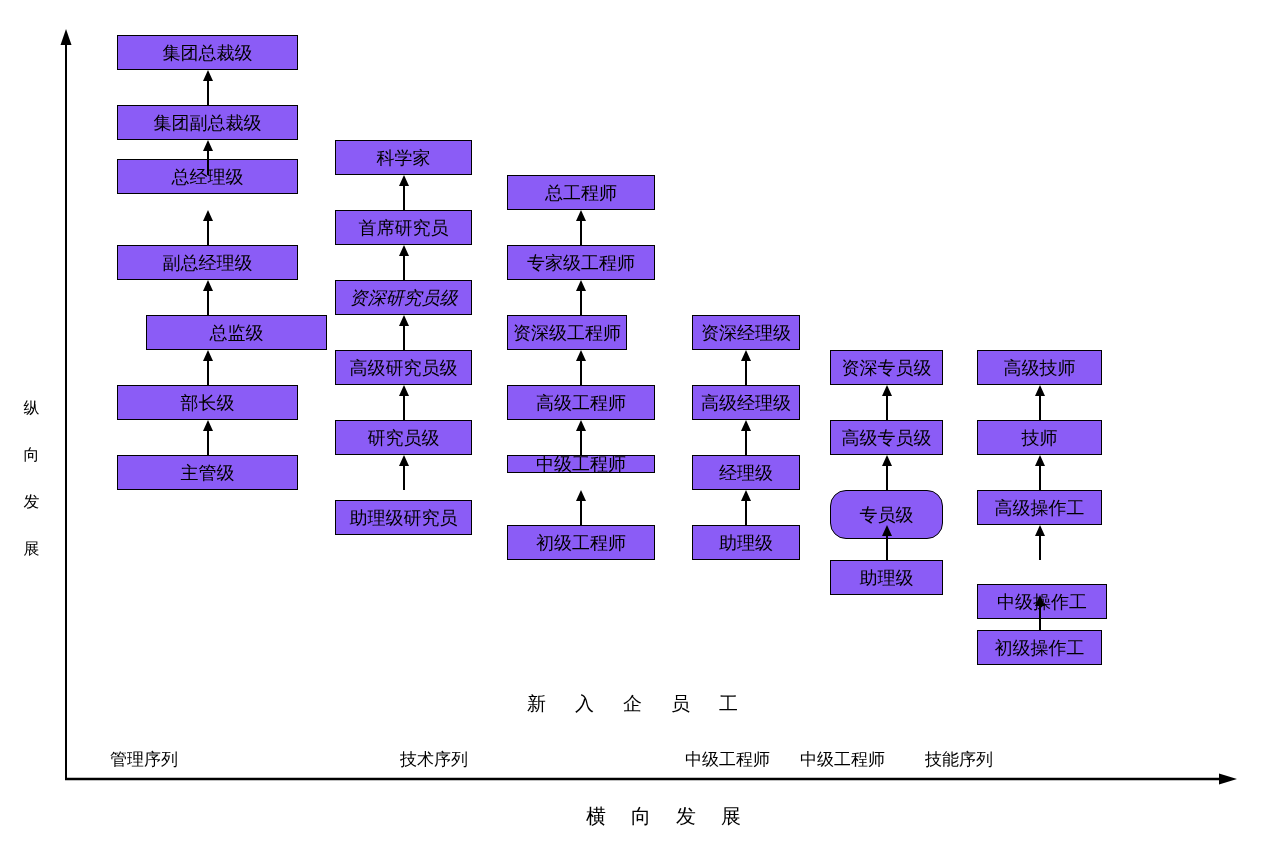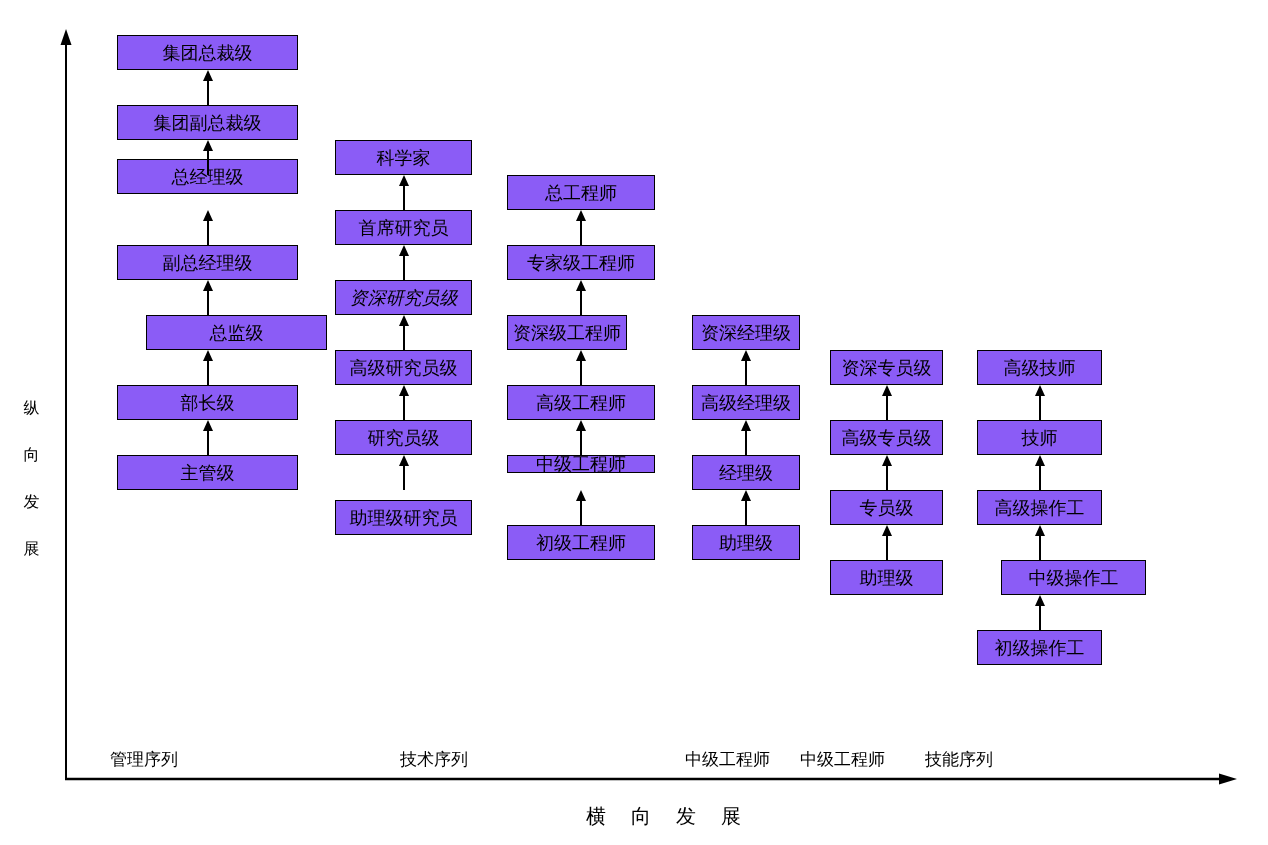--- a/index.html
+++ b/index.html
@@ -48,20 +48,21 @@
 
   <svg id="axes" viewBox="0 0 1268 845">
     <line x1="66" y1="42" x2="66" y2="780" stroke="#000" stroke-width="2"></line>
     <polygon points="66,29 60.5,45 71.5,45" fill="#000"></polygon>
     <line x1="65" y1="779" x2="1222" y2="779" stroke="#000" stroke-width="2.5"></line>
     <polygon points="1237,779 1219,773.5 1219,784.5" fill="#000"></polygon>
   </svg>
 
   <div class="v-label">纵向发展</div>
 
+  <div class="new-emp">新入企员工</div>
 
   <div class="x-axis-label">横向发展</div>
 
   <div id="generated">
       <div class="ladder-box" style="left: 117px; top: 35px; width: 181px; height: 35px;">集团总裁级</div>
       <div class="ladder-box" style="left: 117px; top: 105px; width: 181px; height: 35px;">集团副总裁级</div>
       <div class="up-arrow" style="left: 201.5px; top: 70px;">
         <div class="head"></div>
         <div class="shaft"></div>
       </div>
@@ -157,42 +158,42 @@
       <div class="up-arrow" style="left: 740px; top: 490px;">
         <div class="head"></div>
         <div class="shaft"></div>
       </div>
       <div class="ladder-box" style="left: 830px; top: 350px; width: 113px; height: 35px;">资深专员级</div>
       <div class="ladder-box" style="left: 830px; top: 420px; width: 113px; height: 35px;">高级专员级</div>
       <div class="up-arrow" style="left: 880.5px; top: 385px;">
         <div class="head"></div>
         <div class="shaft"></div>
       </div>
-      <div class="ladder-box" style="left: 830px; top: 490px; width: 113px; height: 35px;">专员级</div>
+      <div class="ladder-box" style="left: 830px; top: 490px; width: 113px; height: 49px; border-radius: 16px;">专员级</div>
       <div class="up-arrow" style="left: 880.5px; top: 455px;">
         <div class="head"></div>
         <div class="shaft"></div>
       </div>
       <div class="ladder-box" style="left: 830px; top: 560px; width: 113px; height: 35px;">助理级</div>
       <div class="up-arrow" style="left: 880.5px; top: 525px;">
         <div class="head"></div>
         <div class="shaft"></div>
       </div>
       <div class="ladder-box" style="left: 977px; top: 350px; width: 125px; height: 35px;">高级技师</div>
       <div class="ladder-box" style="left: 977px; top: 420px; width: 125px; height: 35px;">技师</div>
       <div class="up-arrow" style="left: 1033.5px; top: 385px;">
         <div class="head"></div>
         <div class="shaft"></div>
       </div>
       <div class="ladder-box" style="left: 977px; top: 490px; width: 125px; height: 35px;">高级操作工</div>
       <div class="up-arrow" style="left: 1033.5px; top: 455px;">
         <div class="head"></div>
         <div class="shaft"></div>
       </div>
-      <div class="ladder-box" style="left: 977px; top: 560px; width: 145px; height: 35px; margin-left: 24px;">中级操作工</div>
+      <div class="ladder-box" style="left: 977px; top: 584px; width: 130px; height: 35px;">中级操作工</div>
       <div class="up-arrow" style="left: 1033.5px; top: 525px;">
         <div class="head"></div>
         <div class="shaft"></div>
       </div>
       <div class="ladder-box" style="left: 977px; top: 630px; width: 125px; height: 35px;">初级操作工</div>
       <div class="up-arrow" style="left: 1033.5px; top: 595px;">
         <div class="head"></div>
         <div class="shaft"></div>
       </div>
       <div class="seq-label" style="left: 110px; top: 751px;">管理序列</div>

